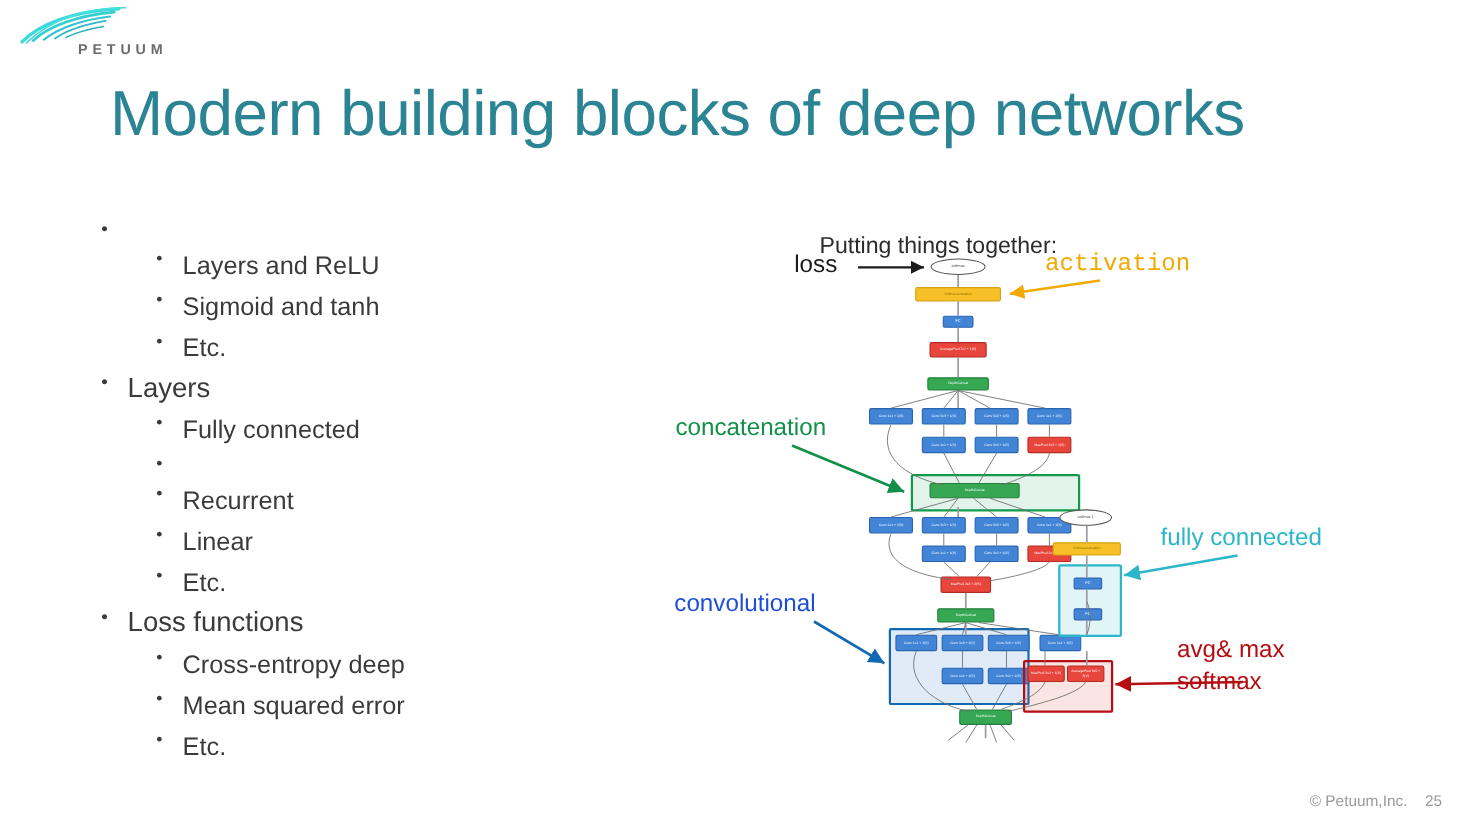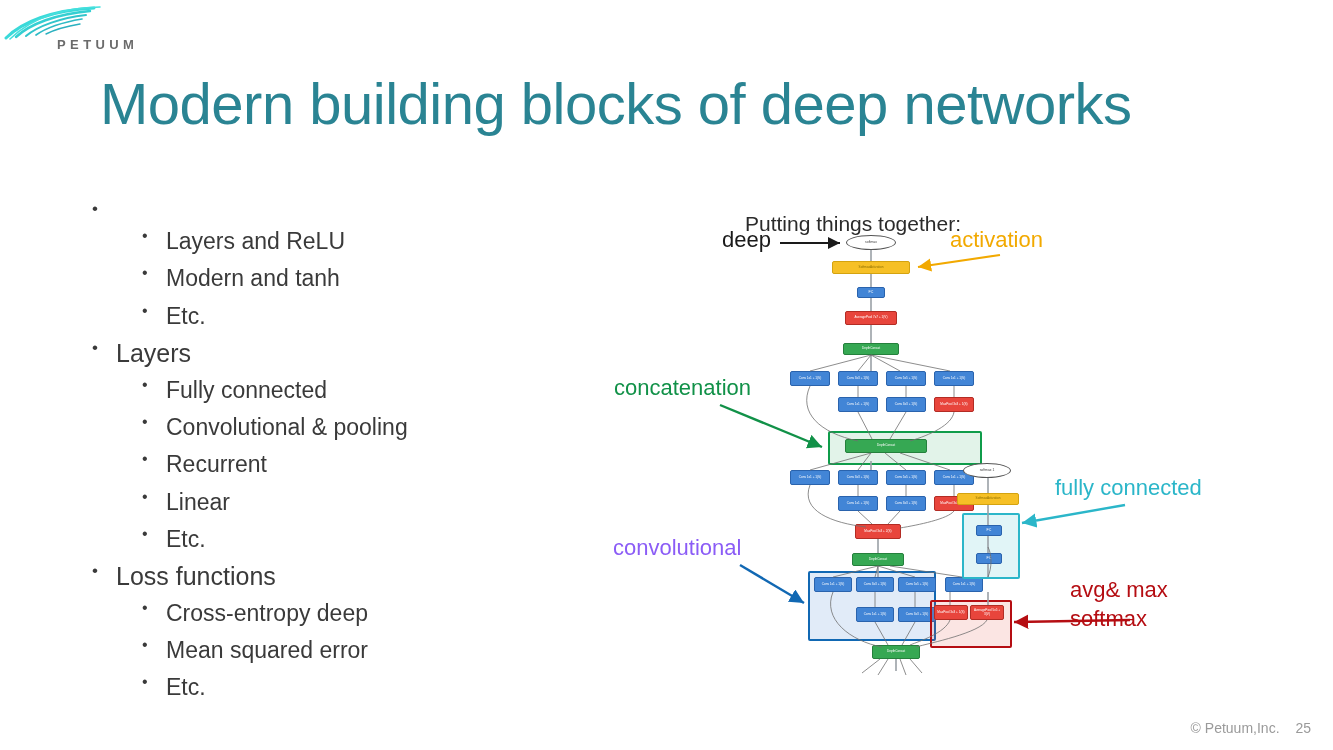--- a/index.html
+++ b/index.html
@@ -1,20 +1,20 @@
 <!DOCTYPE html>
 <html><head>
 <meta charset="utf-8">
 <style>
   html,body{margin:0;padding:0;}
   body{width:1333px;height:750px;background:#ffffff;
        font-family:"Liberation Sans",sans-serif;overflow:hidden;position:relative;}
 
   
-  #logo{position:absolute;left:4px;top:6px;width:140px;height:48px;}
+  #logo{position:absolute;left:18px;top:6px;width:140px;height:48px;}
   #logo .wordmark{position:absolute;left:53px;top:31px;font-size:13px;letter-spacing:4.4px;
       color:#6b6b6b;font-weight:600;}
 
   
   #title{position:absolute;left:100px;top:70px;width:1180px;
       font-size:58px;color:#2a8493;letter-spacing:-0.5px;white-space:nowrap;}
 
   
   #bullets{position:absolute;left:92px;top:196px;width:520px;color:#3a3a3a;}
   .lvl1{display:flex;align-items:flex-start;font-size:25px;line-height:1.46;margin-bottom:1px;}
@@ -23,23 +23,23 @@
   .lvl2 .dot{width:24px;flex:0 0 24px;text-align:left;font-size:16px;line-height:1.65;}
   .lvl2{padding-left:50px;}
 
   
   #diagram{position:absolute;left:600px;top:175px;width:733px;height:560px;}
   #putting{position:absolute;left:145px;top:8px;font-size:21px;color:#2b2b2b;white-space:nowrap;margin-top:29px;}
   #caption{position:absolute;left:158px;top:505px;font-size:21px;color:#2b2b2b;white-space:nowrap;}
 
   .lbl{position:absolute;white-space:nowrap;font-size:22px;}
   #lbl-loss{left:122px;top:52px;color:#1a1a1a;}
-  #lbl-activation{left:350px;top:52px;color:#f2a900;}
+  #lbl-activation{left:350px;top:52px;color:#f2a900;font-family:Liberation Mono, monospace;}
   #lbl-concat{left:14px;top:200px;color:#119148;}
-  #lbl-conv{left:13px;top:360px;color:#8b5cf6;}
+  #lbl-conv{left:13px;top:360px;color:#1d4ed8;}
   #lbl-fc{left:455px;top:300px;color:#2bb6c9;}
   #lbl-pool{left:470px;top:400px;color:#b50d12;line-height:1.32;}
 
   svg.overlay{position:absolute;left:0;top:0;width:733px;height:560px;overflow:visible;}
 
   
   .node{position:absolute;box-sizing:border-box;border-radius:2px;
         font-size:3.1px;line-height:1.12;color:#ffffff;text-align:center;
         display:flex;flex-direction:column;align-items:center;justify-content:center;
         overflow:hidden;font-family:"Liberation Sans",sans-serif;}
@@ -80,37 +80,36 @@
 <div id="bullets">
   <div class="lvl1">
       <span class="dot">•</span>
     </div>
   <div class="lvl2">
       <span class="dot">•</span>
       <span>Layers and ReLU</span>
     </div>
   <div class="lvl2">
       <span class="dot">•</span>
-      <span>Modern and tanh</span>
+      <span>Sigmoid and tanh</span>
     </div>
   <div class="lvl2">
       <span class="dot">•</span>
       <span>Etc.</span>
     </div>
   <div class="lvl1">
       <span class="dot">•</span>
       <span>Layers</span>
     </div>
   <div class="lvl2">
       <span class="dot">•</span>
       <span>Fully connected</span>
     </div>
   <div class="lvl2">
       <span class="dot">•</span>
-      <span>Convolutional &amp; pooling</span>
     </div>
   <div class="lvl2">
       <span class="dot">•</span>
       <span>Recurrent</span>
     </div>
   <div class="lvl2">
       <span class="dot">•</span>
       <span>Linear</span>
     </div>
   <div class="lvl2">
@@ -296,21 +295,21 @@
     </g>
 
     <line x1="180" y1="68" x2="240" y2="68" stroke="#1a1a1a" stroke-width="2" marker-end="url(#ahK)"></line>
     <line x1="400" y1="80" x2="318" y2="92" stroke="#f2a900" stroke-width="2.2" marker-end="url(#ahY)"></line>
     <line x1="120" y1="230" x2="222" y2="272" stroke="#119148" stroke-width="2.4" marker-end="url(#ahG)"></line>
     <line x1="140" y1="390" x2="204" y2="428" stroke="#1168b3" stroke-width="2.4" marker-end="url(#ahB)"></line>
     <line x1="525" y1="330" x2="422" y2="348" stroke="#2bb6c9" stroke-width="2.4" marker-end="url(#ahC)"></line>
     <line x1="530" y1="445" x2="414" y2="447" stroke="#b50d12" stroke-width="2.4" marker-end="url(#ahR)"></line>
   </svg>
 
-  <div class="lbl" id="lbl-loss">deep</div>
+  <div class="lbl" id="lbl-loss">loss</div>
   <div class="lbl" id="lbl-activation">activation</div>
   <div class="lbl" id="lbl-concat">concatenation</div>
   <div class="lbl" id="lbl-conv">convolutional</div>
   <div class="lbl" id="lbl-fc">fully connected</div>
   <div class="lbl" id="lbl-pool">
     <div>avg&amp; max</div>
     <div>softmax</div>
   </div>
 
 </div>

